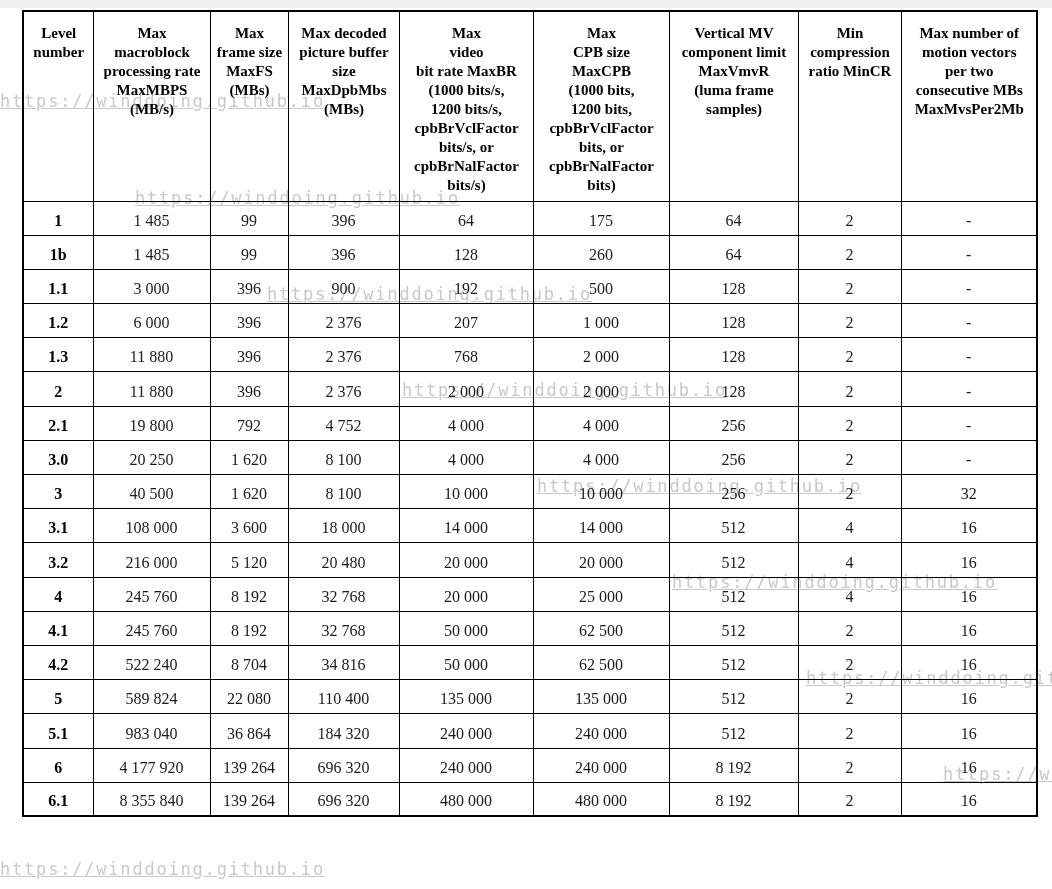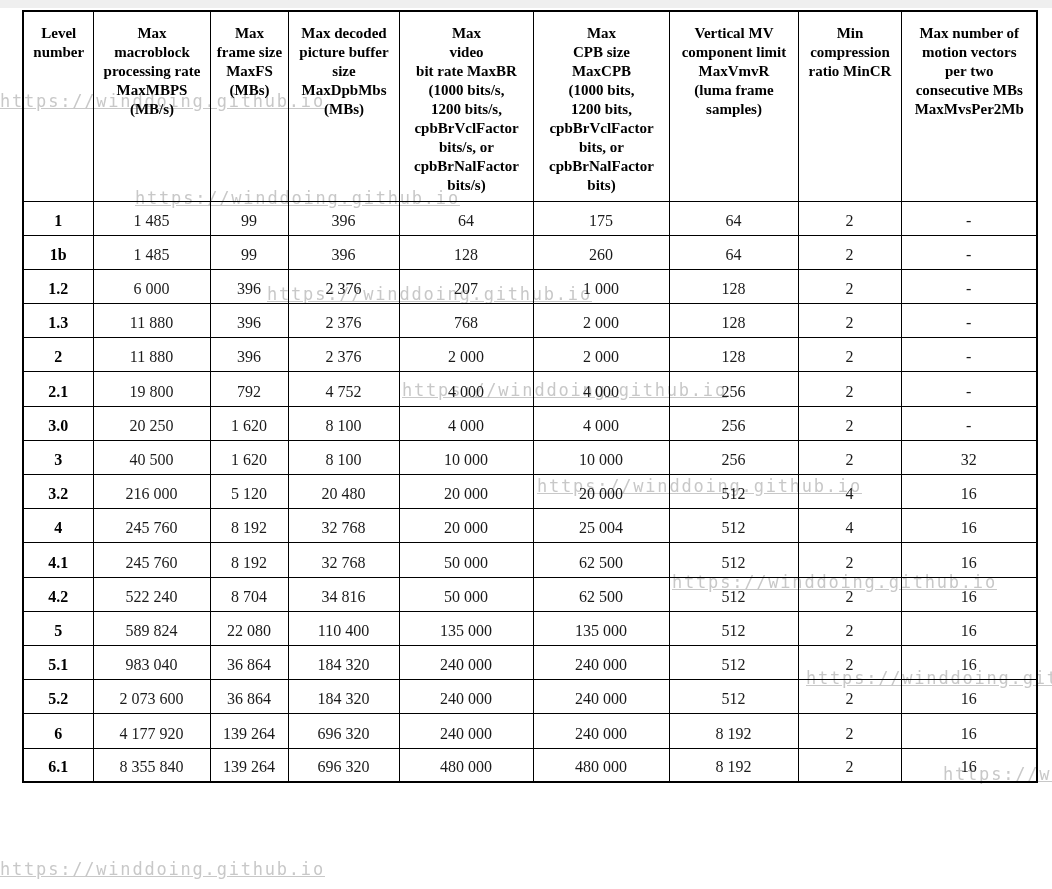--- a/index.html
+++ b/index.html
@@ -178,20 +178,31 @@
         <td>1 485</td>
         <td>99</td>
         <td>396</td>
         <td>128</td>
         <td>260</td>
         <td>64</td>
         <td>2</td>
         <td>-</td>
       </tr>
       <tr>
+        <td class="level">1.1</td>
+        <td>3 000</td>
+        <td>396</td>
+        <td>900</td>
+        <td>192</td>
+        <td>500</td>
+        <td>128</td>
+        <td>2</td>
+        <td>-</td>
+      </tr>
+      <tr>
         <td class="level">1.2</td>
         <td>6 000</td>
         <td>396</td>
         <td>2 376</td>
         <td>207</td>
         <td>1 000</td>
         <td>128</td>
         <td>2</td>
         <td>-</td>
       </tr>
@@ -244,37 +255,48 @@
         <td>40 500</td>
         <td>1 620</td>
         <td>8 100</td>
         <td>10 000</td>
         <td>10 000</td>
         <td>256</td>
         <td>2</td>
         <td>32</td>
       </tr>
       <tr>
+        <td class="level">3.1</td>
+        <td>108 000</td>
+        <td>3 600</td>
+        <td>18 000</td>
+        <td>14 000</td>
+        <td>14 000</td>
+        <td>512</td>
+        <td>4</td>
+        <td>16</td>
+      </tr>
+      <tr>
         <td class="level">3.2</td>
         <td>216 000</td>
         <td>5 120</td>
         <td>20 480</td>
         <td>20 000</td>
         <td>20 000</td>
         <td>512</td>
         <td>4</td>
         <td>16</td>
       </tr>
       <tr>
         <td class="level">4</td>
         <td>245 760</td>
         <td>8 192</td>
         <td>32 768</td>
         <td>20 000</td>
-        <td>25 004</td>
+        <td>25 000</td>
         <td>512</td>
         <td>4</td>
         <td>16</td>
       </tr>
       <tr>
         <td class="level">4.1</td>
         <td>245 760</td>
         <td>8 192</td>
         <td>32 768</td>
         <td>50 000</td>
@@ -301,31 +323,20 @@
         <td>110 400</td>
         <td>135 000</td>
         <td>135 000</td>
         <td>512</td>
         <td>2</td>
         <td>16</td>
       </tr>
       <tr>
         <td class="level">5.1</td>
         <td>983 040</td>
-        <td>36 864</td>
-        <td>184 320</td>
-        <td>240 000</td>
-        <td>240 000</td>
-        <td>512</td>
-        <td>2</td>
-        <td>16</td>
-      </tr>
-      <tr>
-        <td class="level">5.2</td>
-        <td>2 073 600</td>
         <td>36 864</td>
         <td>184 320</td>
         <td>240 000</td>
         <td>240 000</td>
         <td>512</td>
         <td>2</td>
         <td>16</td>
       </tr>
       <tr>
         <td class="level">6</td>

